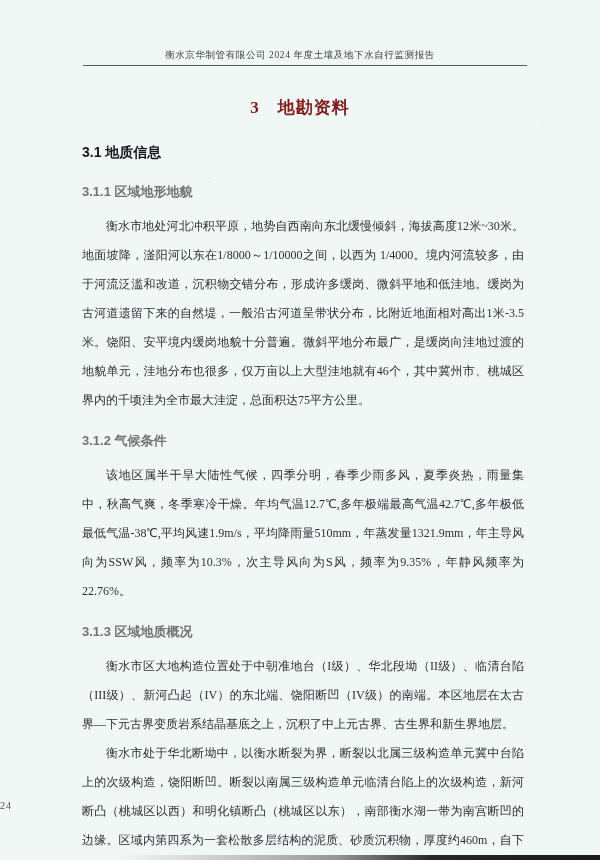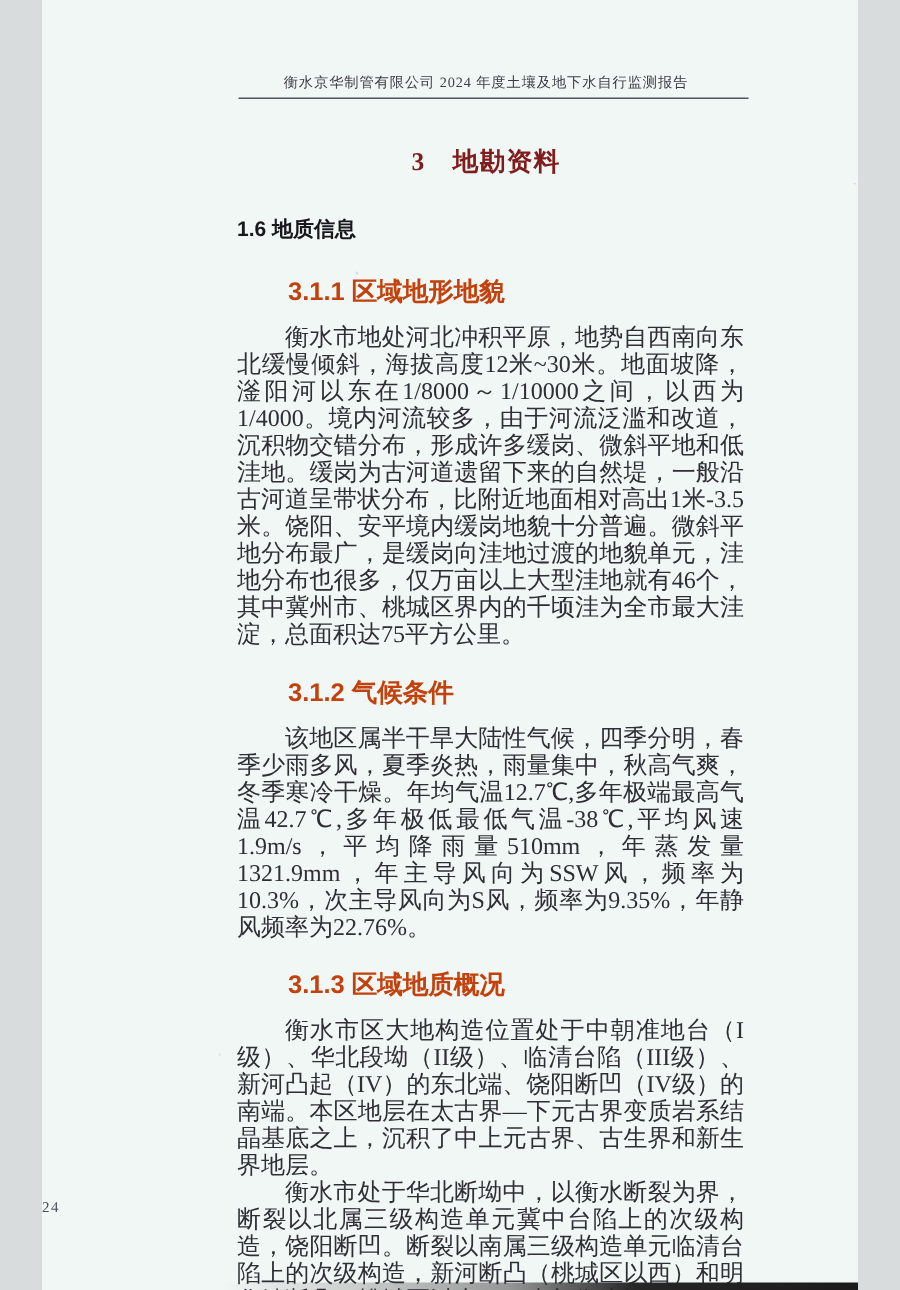--- a/index.html
+++ b/index.html
@@ -1,24 +1,23 @@
 <!DOCTYPE html>
 <html><head>
 <meta charset="utf-8">
 <style>
   html,body{margin:0;padding:0;background:#d8dcdc;}
   .page{
     position:relative;
-    width:496px;height:860px;
+    width:600px;height:860px;
     margin:0 auto;
     background:#f1f7f4;
     overflow:hidden;
     font-family:"Liberation Serif", serif;
     color:#2e2e35;
-    padding-left:48px;
   }
   .running-header{padding-top:49px;}
   .running-header-text{
     text-align:center;
     font-size:9.5px;
     letter-spacing:0.6px;
     color:#3c3c44;
   }
   .header-rule{
     margin:3px 73px 0 83px;
@@ -35,31 +34,31 @@
     letter-spacing:1px;
   }
   .h2{
     margin:25px 76px 0 82px;
     font-family:"Liberation Sans", sans-serif;
     font-size:14px;
     font-weight:bold;
     color:#17171c;
   }
   .h3{
-    margin:21px 76px 0 116px;
+    margin:21px 76px 0 82px;
     font-family:"Liberation Sans", sans-serif;
-    font-size:17px;
+    font-size:13px;
     font-weight:bold;
-    color:#c2410c;
+    color:#737373;
   }
   .h3.tight{margin-top:17px;}
   .body-text{
     margin:11px 76px 0 82px;
-    font-size:16px;
-    line-height:18px;
+    font-size:12px;
+    line-height:29px;
     text-align:justify;
     text-justify:inter-character;
     text-indent:2em;
     color:#2e2e35;
   }
   .body-text + .body-text{margin-top:0;}
   .page-number{
     position:absolute;
     left:0;right:0;
     top:800px;
@@ -89,21 +88,21 @@
 
 <div class="page">
 
   <div class="running-header">
     <div class="running-header-text">衡水京华制管有限公司 2024 年度土壤及地下水自行监测报告</div>
     <div class="header-rule"></div>
   </div>
 
   <div class="chapter-title">3　地勘资料</div>
 
-  <div class="h2">1.6  地质信息</div>
+  <div class="h2">3.1  地质信息</div>
 
   <div class="h3">3.1.1  区域地形地貌</div>
 
   <p class="body-text">衡水市地处河北冲积平原，地势自西南向东北缓慢倾斜，海拔高度12米~30米。地面坡降，滏阳河以东在1/8000～1/10000之间，以西为 1/4000。境内河流较多，由于河流泛滥和改道，沉积物交错分布，形成许多缓岗、微斜平地和低洼地。缓岗为古河道遗留下来的自然堤，一般沿古河道呈带状分布，比附近地面相对高出1米-3.5米。饶阳、安平境内缓岗地貌十分普遍。微斜平地分布最广，是缓岗向洼地过渡的地貌单元，洼地分布也很多，仅万亩以上大型洼地就有46个，其中冀州市、桃城区界内的千顷洼为全市最大洼淀，总面积达75平方公里。</p>
 
 
   <div class="h3 tight">3.1.2  气候条件</div>
 
   <p class="body-text">该地区属半干旱大陆性气候，四季分明，春季少雨多风，夏季炎热，雨量集中，秋高气爽，冬季寒冷干燥。年均气温12.7℃,多年极端最高气温42.7℃,多年极低最低气温-38℃,平均风速1.9m/s，平均降雨量510mm，年蒸发量1321.9mm，年主导风向为SSW风，频率为10.3%，次主导风向为S风，频率为9.35%，年静风频率为22.76%。</p>
 

